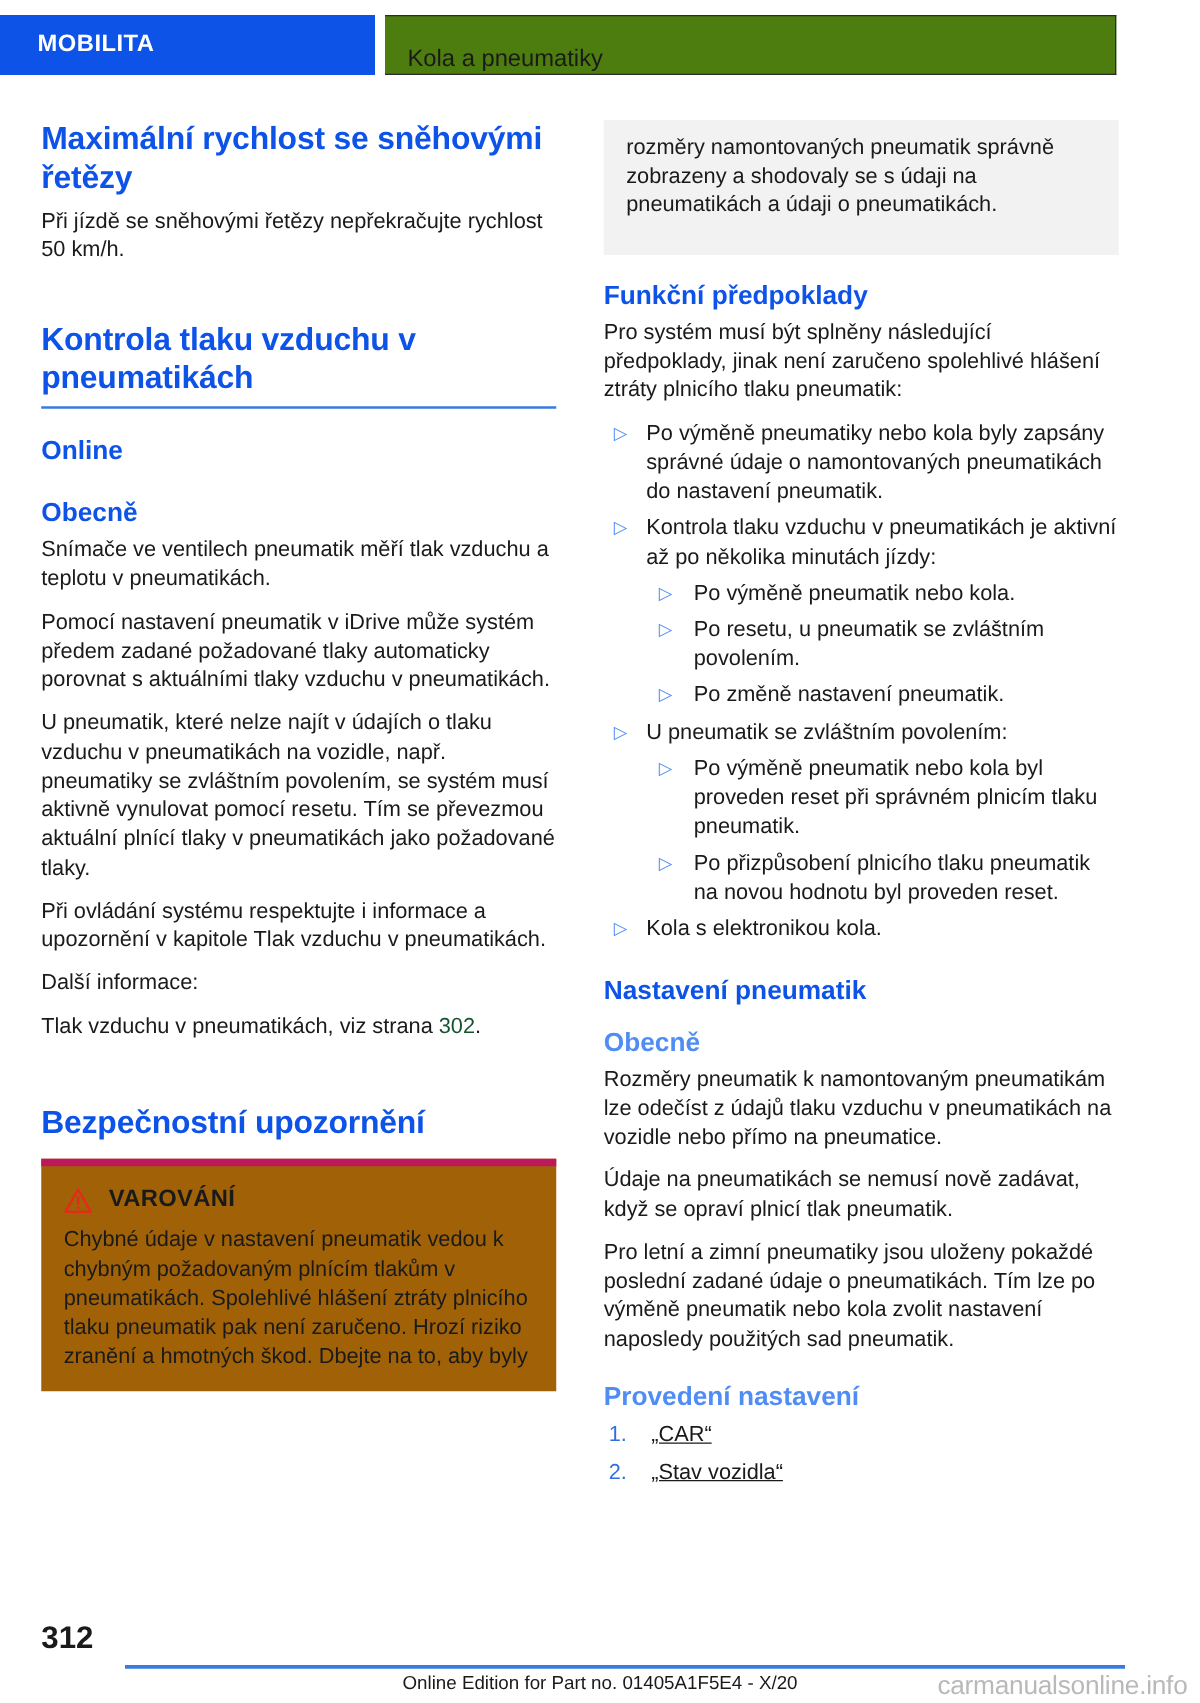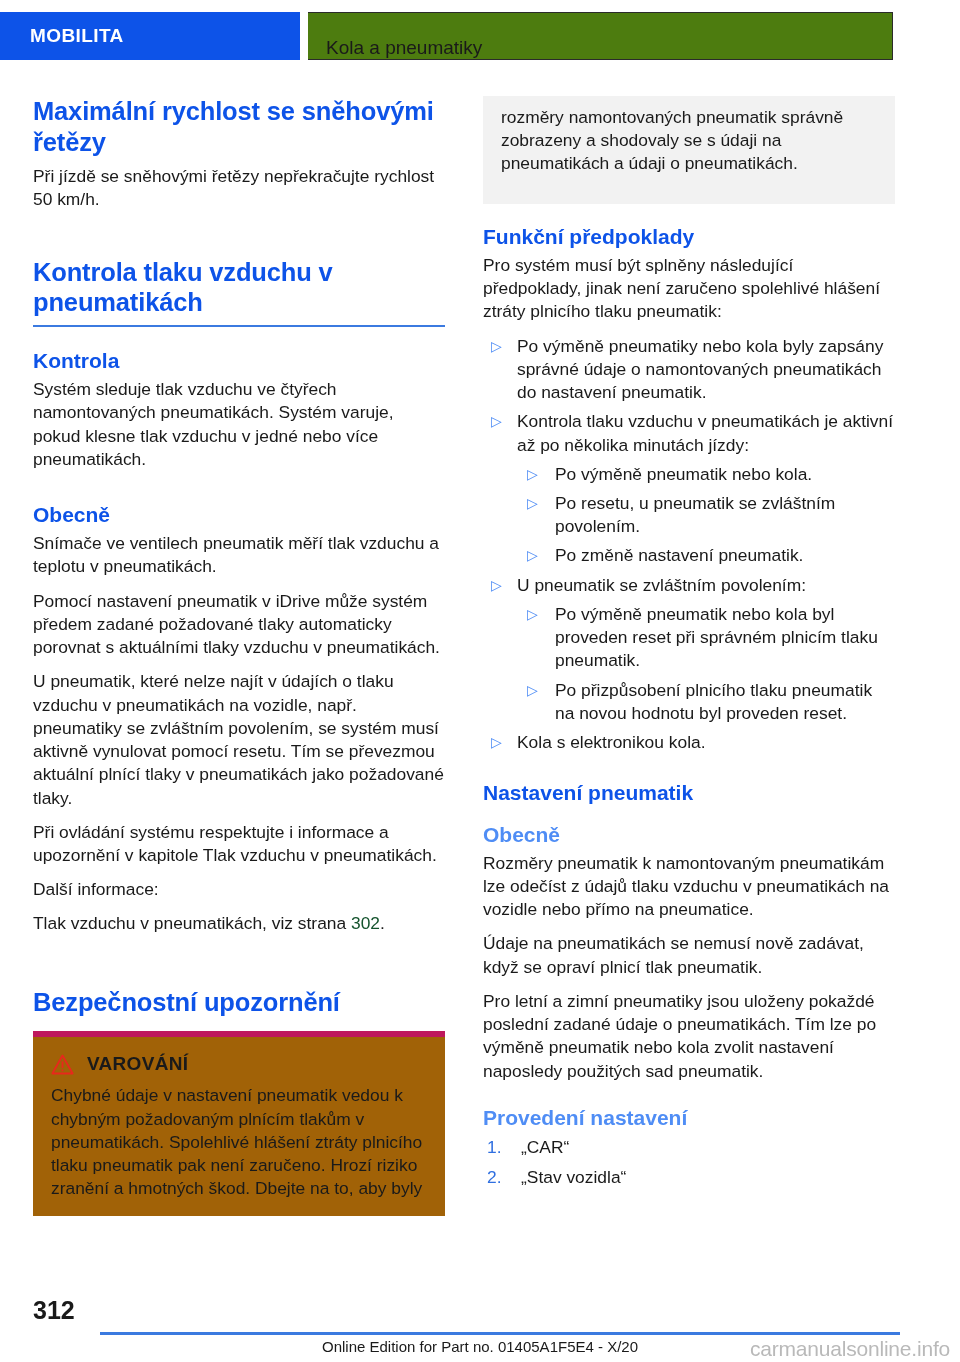--- a/index.html
+++ b/index.html
@@ -146,20 +146,21 @@
   }
   ul.bl ul.bl > li .tri {
     left: 10px;
   }
 
   
   ol.nl {
     list-style: none;
     counter-reset: step;
     margin-top: 2px;
+    text-decoration: underline;
   }
   ol.nl > li {
     position: relative;
     padding-left: 38px;
     font-size: 17.4px;
     line-height: 1.38;
     margin-bottom: 6px;
     counter-increment: step;
   }
   ol.nl > li::before {
@@ -274,22 +275,21 @@
 
       <h1 class="sec-title">Maximální rychlost se sněhovými řetězy</h1>
       <p class="body">Při jízdě se sněhovými řetězy nepřekračujte rychlost 50 km/h.</p>
 
       <div class="spacer-lg"></div>
 
       <h1 class="sec-title ruled">Kontrola tlaku vzduchu v pneumatikách</h1>
 
       <div class="spacer-sm"></div>
 
-      <h2 class="sub-title">Kontrola</h2>
-      <p class="body">Systém sleduje tlak vzduchu ve čtyřech namontovaných pneumatikách. Systém varuje, pokud klesne tlak vzduchu v jedné nebo více pneumatikách.</p>
+      <h2 class="sub-title">Online</h2>
 
       <div class="spacer-md"></div>
 
       <h2 class="sub-title">Obecně</h2>
       <p class="body">Snímače ve ventilech pneumatik měří tlak vzduchu a teplotu v pneumatikách.</p>
       <p class="body">Pomocí nastavení pneumatik v iDrive může systém předem zadané požadované tlaky automaticky porovnat s aktuálními tlaky vzduchu v pneumatikách.</p>
       <p class="body">U pneumatik, které nelze najít v údajích o tlaku vzduchu v pneumatikách na vozidle, např. pneumatiky se zvláštním povolením, se systém musí aktivně vynulovat pomocí resetu. Tím se převezmou aktuální plnící tlaky v pneumatikách jako požadované tlaky.</p>
       <p class="body">Při ovládání systému respektujte i informace a upozornění v kapitole Tlak vzduchu v pneumatikách.</p>
       <p class="body">Další informace:</p>
       <p class="body"><span>Tlak vzduchu v pneumatikách, viz strana </span><span class="pagelink">302</span><span>.</span></p>

